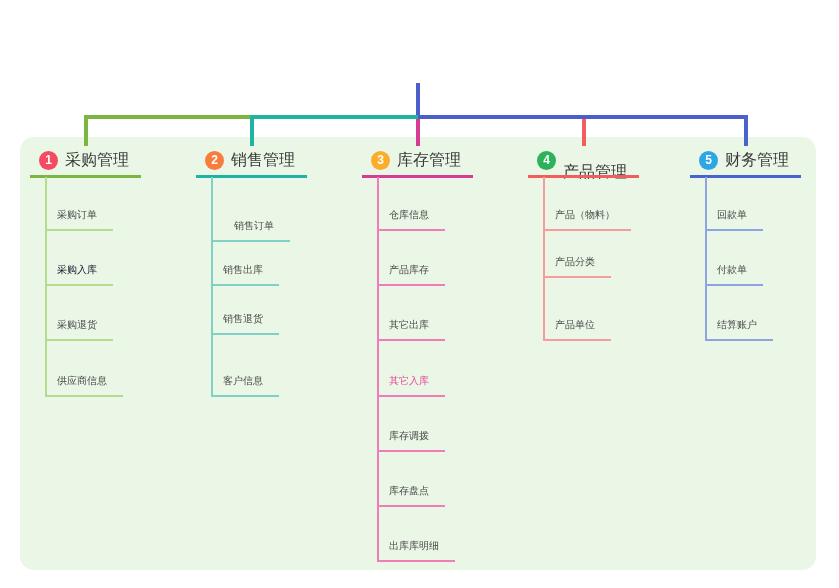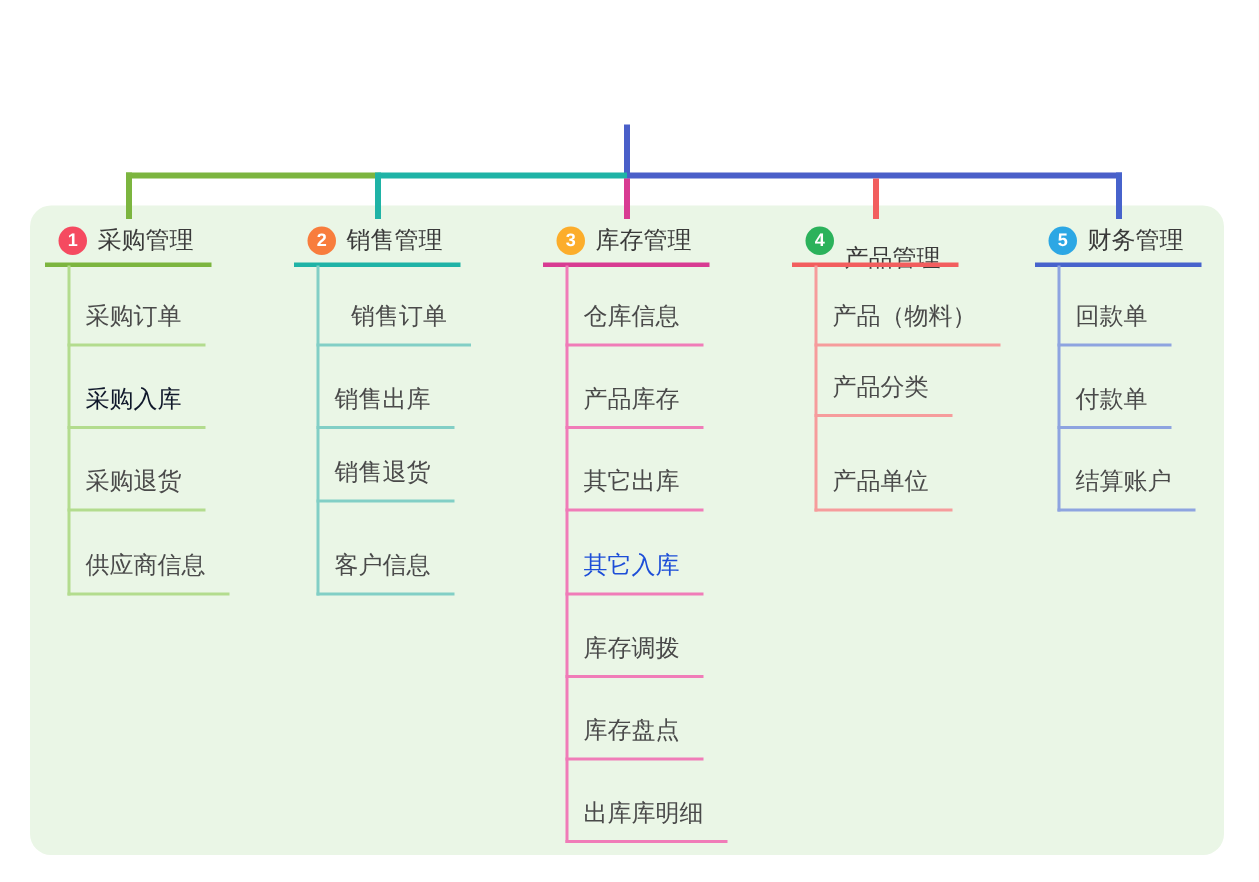--- a/index.html
+++ b/index.html
@@ -10,21 +10,21 @@
     border-radius:9px;box-shadow:0 3px 12px rgba(40,60,90,.12), 0 0 1px rgba(40,60,90,.10);
     display:flex;align-items:center;justify-content:center;gap:9px;cursor:pointer;}
   .root-title{font-size:20px;font-weight:500;color:#3C4257;letter-spacing:.5px;}
   .line{position:absolute;}
   .branch-header{position:absolute;height:24px;display:flex;align-items:center;gap:7px;cursor:pointer;}
   .badge{width:19px;height:19px;border-radius:50%;display:flex;align-items:center;justify-content:center;
     color:#ffffff;font-size:12px;font-weight:bold;flex:0 0 auto;}
   .branch-title{font-size:16px;font-weight:500;color:#3A3A3A;white-space:nowrap;}
   .child-row{position:absolute;display:flex;align-items:flex-end;padding-left:12px;padding-right:16px;
     height:32px;box-sizing:border-box;white-space:nowrap;cursor:pointer;}
-  .child-label{font-size:16px;color:#4A4A4A;padding-bottom:7px;}
+  .child-label{font-size:10px;color:#4A4A4A;padding-bottom:7px;}
 </style>
 </head>
 <body>
 
 <div id="stage">
   <div class="panel" id="panel" style="background: rgb(234, 246, 230);"></div>
 
 <div class="line" style="left: 415.5px; top: 83px; width: 4px; height: 36px; background: rgb(74, 95, 201);"></div>
     <div class="line" style="left: 83.5px; top: 115px; width: 168px; height: 4px; background: rgb(124, 181, 63);"></div>
     <div class="line" style="left: 251.5px; top: 115px; width: 166px; height: 4px; background: rgb(31, 179, 166);"></div>
@@ -48,21 +48,21 @@
     <div class="child-row" style="left: 45px; top: 365px; border-bottom: 2px solid rgb(179, 220, 142);">
       <span class="child-label" style="color: rgb(74, 74, 74);">供应商信息</span>
     </div>
     <div class="line" style="left: 249.5px; top: 115px; width: 4px; height: 31px; background: rgb(31, 179, 166);"></div>
     <div class="branch-header" style="left: 205px; top: 148px;">
       <span class="badge" style="background: rgb(248, 125, 61);">2</span>
       <span class="branch-title" style="color: rgb(58, 58, 58);">销售管理</span>
     </div>
     <div class="line" style="left: 196px; top: 175px; width: 111px; height: 3px; background: rgb(31, 179, 166);"></div>
     <div class="line" style="left: 211px; top: 177px; width: 2px; height: 220px; background: rgb(130, 207, 198);"></div>
-    <div class="child-row" style="left: 211px; top: 199px; border-bottom: 2px solid rgb(130, 207, 198); padding-left: 23px;">
+    <div class="child-row" style="left: 211px; top: 210px; border-bottom: 2px solid rgb(130, 207, 198); padding-left: 23px;">
       <span class="child-label" style="color: rgb(74, 74, 74);">销售订单</span>
     </div>
     <div class="child-row" style="left: 211px; top: 254px; border-bottom: 2px solid rgb(130, 207, 198);">
       <span class="child-label" style="color: rgb(74, 74, 74);">销售出库</span>
     </div>
     <div class="child-row" style="left: 211px; top: 303px; border-bottom: 2px solid rgb(130, 207, 198);">
       <span class="child-label" style="color: rgb(74, 74, 74);">销售退货</span>
     </div>
     <div class="child-row" style="left: 211px; top: 365px; border-bottom: 2px solid rgb(130, 207, 198);">
       <span class="child-label" style="color: rgb(74, 74, 74);">客户信息</span>
@@ -77,21 +77,21 @@
     <div class="child-row" style="left: 377px; top: 199px; border-bottom: 2px solid rgb(240, 124, 184);">
       <span class="child-label" style="color: rgb(74, 74, 74);">仓库信息</span>
     </div>
     <div class="child-row" style="left: 377px; top: 254px; border-bottom: 2px solid rgb(240, 124, 184);">
       <span class="child-label" style="color: rgb(74, 74, 74);">产品库存</span>
     </div>
     <div class="child-row" style="left: 377px; top: 309px; border-bottom: 2px solid rgb(240, 124, 184); justify-content: flex-end;">
       <span class="child-label" style="color: rgb(74, 74, 74);">其它出库</span>
     </div>
     <div class="child-row" style="left: 377px; top: 365px; border-bottom: 2px solid rgb(240, 124, 184);">
-      <span class="child-label" style="color: #1d4ed8;">其它入库</span>
+      <span class="child-label" style="color: #ec4899;">其它入库</span>
     </div>
     <div class="child-row" style="left: 377px; top: 420px; border-bottom: 2px solid rgb(240, 124, 184);">
       <span class="child-label" style="color: rgb(74, 74, 74);">库存调拨</span>
     </div>
     <div class="child-row" style="left: 377px; top: 475px; border-bottom: 2px solid rgb(240, 124, 184);">
       <span class="child-label" style="color: rgb(74, 74, 74);">库存盘点</span>
     </div>
     <div class="child-row" style="left: 377px; top: 530px; border-bottom: 2px solid rgb(240, 124, 184);">
       <span class="child-label" style="color: rgb(74, 74, 74);">出库库明细</span>
     </div>

